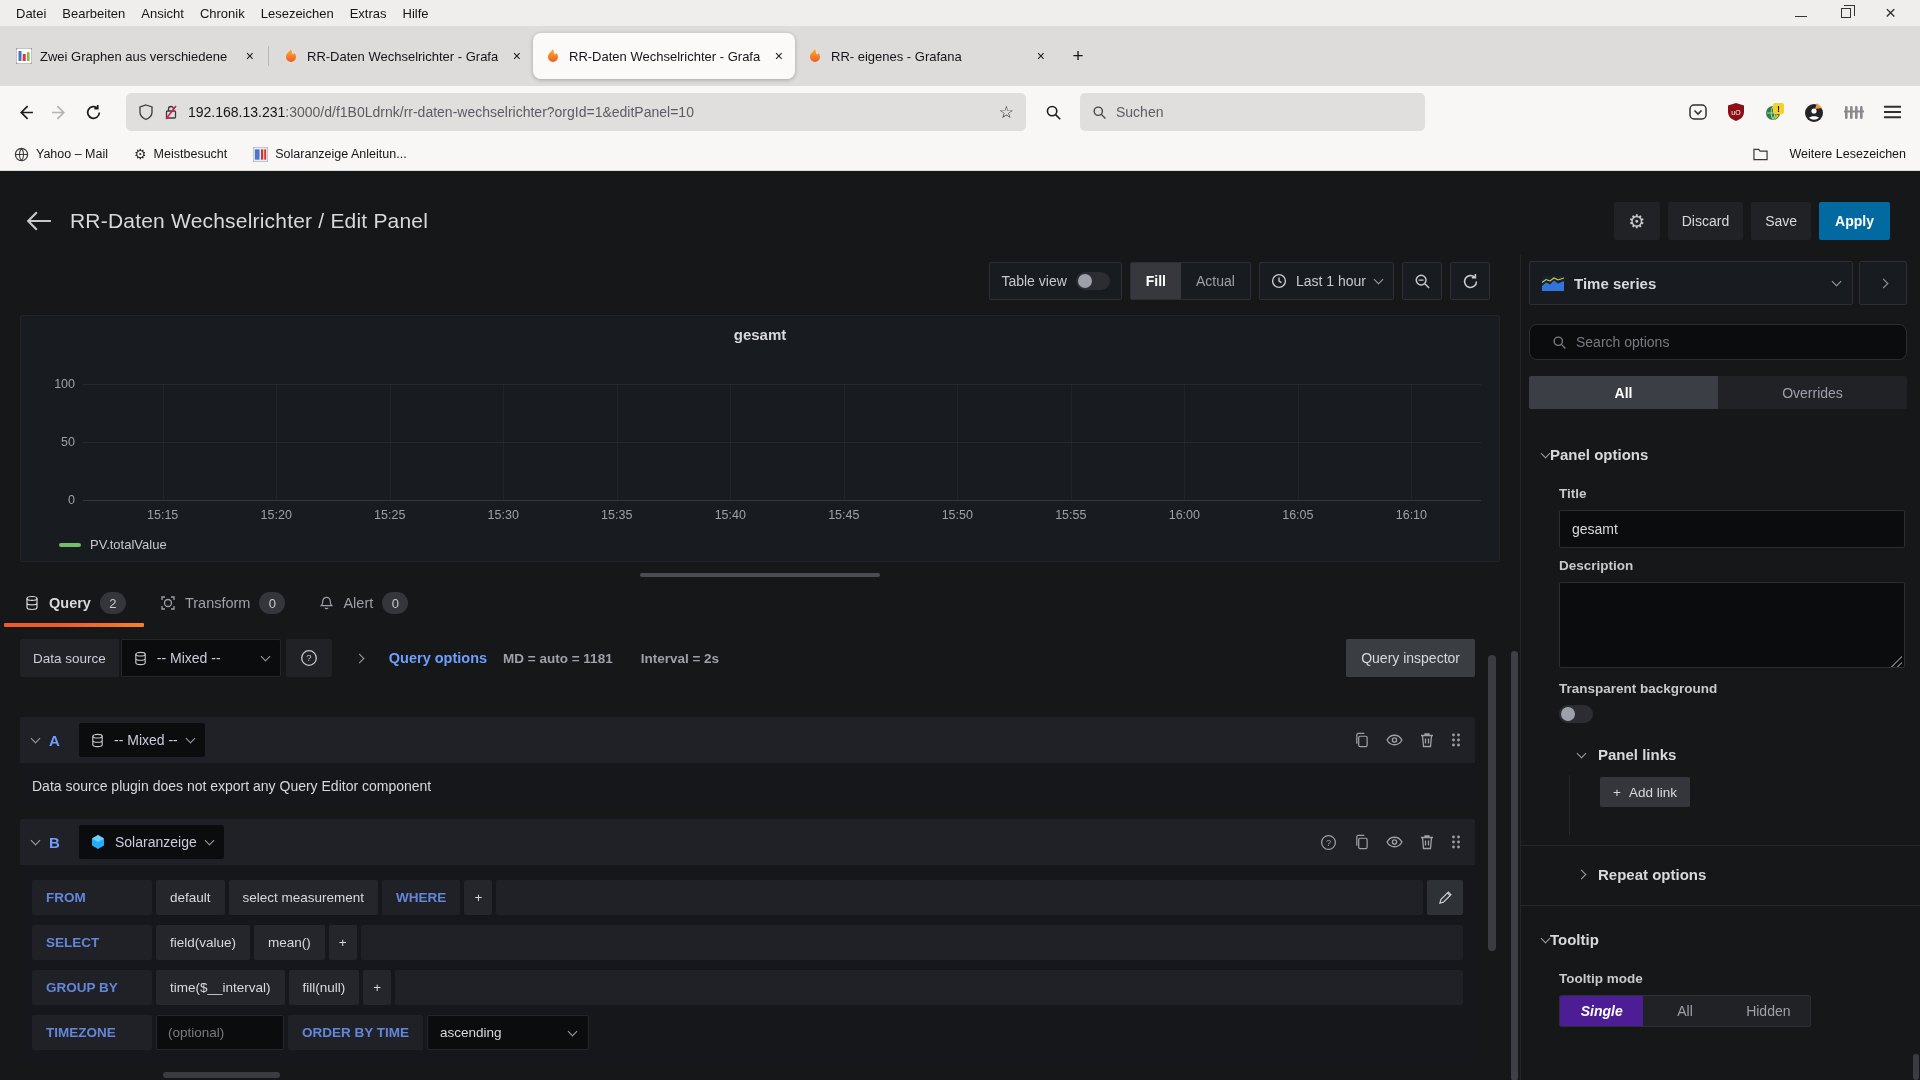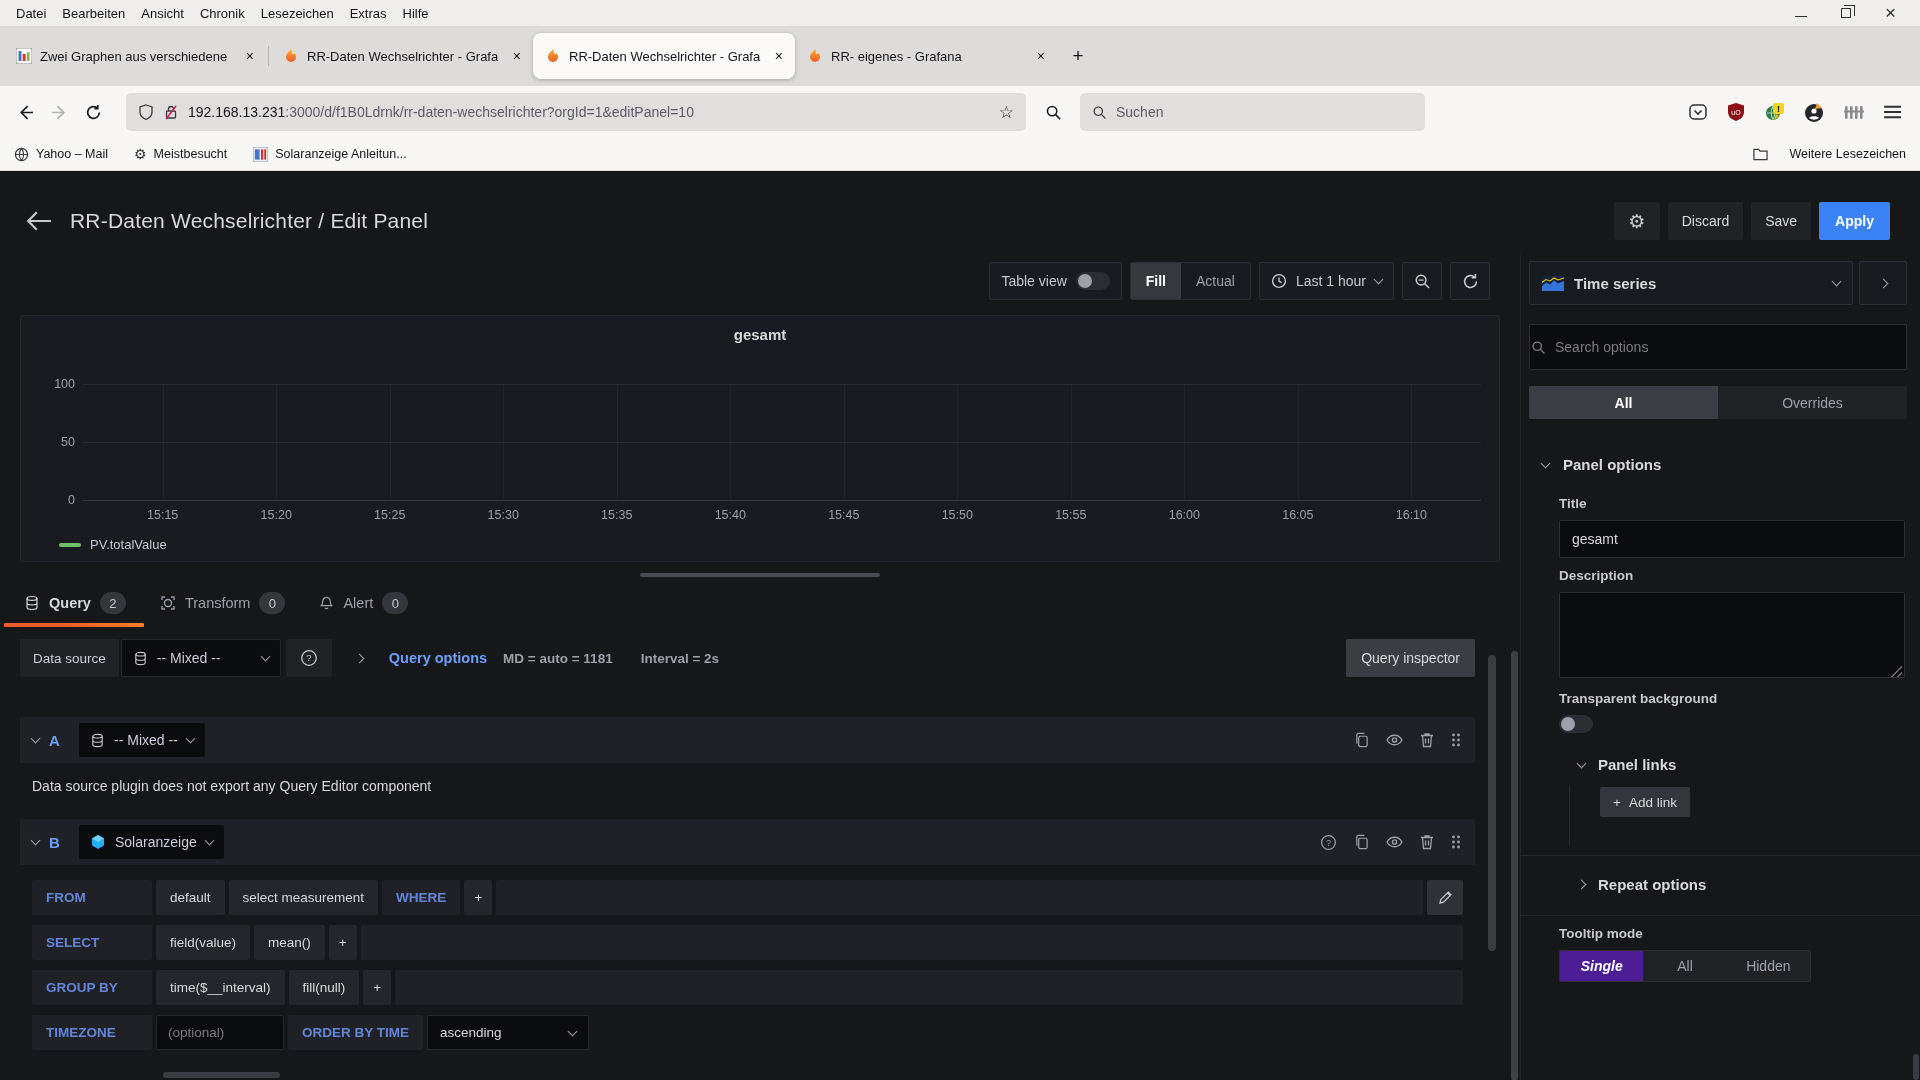--- a/index.html
+++ b/index.html
@@ -43,21 +43,21 @@
   .bm-item { display:flex; align-items:center; gap:7px; }
   .bm-right { margin-left:auto; display:flex; align-items:center; gap:21px;text-align:center; }
 
   
   .gf { position:absolute; top:171px; left:0; right:0; bottom:0; background:#161719; color:#ccccdc; font-size:14px; }
   .gf-header { height:84px; display:flex; align-items:center; padding:16px 30px 0 26px; }
   .gf-back { margin-right:18px; color:#c7c9cc; }
   .gf-title { font-size:21px; color:#d8d9da; letter-spacing:.2px; }
   .gf-actions { margin-left:auto; display:flex; align-items:center; gap:8px; }
   .btn { height:38px; padding:0 14px; background:#202226; border-radius:2px; color:#d8d9da; font-size:14px; display:flex; align-items:center; }
-  .btn-primary { background:#3b82f6; color:#fff; font-weight:bold; padding:0 16px; }
+  .btn-primary { background:#0369a1; color:#fff; font-weight:bold; padding:0 16px; }
   .btn-gear { width:46px; justify-content:center; color:#c7c9cc; }
 
   .gf-body { position:absolute; top:84px; left:0; right:0; bottom:0; display:flex; }
   .gf-main { flex:1; position:relative; overflow:hidden; }
   .gf-sidebar { width:400px; border-left:1px solid #242529; position:relative; overflow:hidden; }
 
   .gf-toolbar { display:flex; justify-content:flex-end; align-items:center; gap:8px; padding:6px 30px 0 0; height:46px; }
   .tbox { height:38px; background:#181b1f; border:1px solid #2c2e34; border-radius:2px; display:flex; align-items:center; gap:9px; padding:0 11px; color:#c7c9cc; font-size:14px; }
   .toggle { width:34px; height:18px; border-radius:9px; background:#2b2d33; position:relative; }
   .toggle::before { content:""; position:absolute; left:2px; top:2px; width:14px; height:14px; border-radius:50%; background:#9da0a8; }
@@ -126,28 +126,28 @@
 
   .main-scroll { position:absolute; right:2px; top:396px; width:7px; height:430px; border-radius:4px; background:#3e4046; }
   .q-scroll { position:absolute; right:24px; top:400px; width:8px; height:296px; border-radius:4px; background:#3a3c41; }
   .h-scroll { position:absolute; left:163px; bottom:2px; width:117px; height:6px; border-radius:3px; background:#3a3c41; }
 
   
   .viz-row { display:flex; gap:6px; margin:6px 13px 0 8px; height:44px; }
   .viz-box { flex:1; background:#181b1f; border:1px solid #2c2e34; border-radius:2px; display:flex; align-items:center; gap:10px; padding:0 12px; }
   .viz-label { flex:1; font-weight:bold; font-size:15px; color:#d8d9da; }
   .expand-box { width:48px; background:#181b1f; border:1px solid #2c2e34; border-radius:2px; color:#c7c9cc; }
-  .sb-search { margin:19px 13px 0 8px; height:46px; background:#0b0c0e; border:1px solid #2c2e34; border-radius:2px; display:flex; align-items:center; gap:9px; padding:0 1px; color:#787b80; }
+  .sb-search { margin:19px 13px 0 8px; height:36px; background:#0b0c0e; border:1px solid #2c2e34; border-radius:8px; display:flex; align-items:center; gap:9px; padding:0 22px; color:#787b80; }
   .sb-search input { flex:1; background:transparent; border:none; outline:none; font:14px "Liberation Sans",sans-serif; color:#d8d9da; }
   .sb-search input::placeholder { color:#787b80; }
   .sb-tabs { margin:16px 13px 0 8px; height:33px; display:flex; background:#202226; border-radius:2px; overflow:hidden; }
   .sb-tab { flex:1; color:#9da0a8; font-size:14px; }
   .sb-tab.sel { background:#3b3e44; color:#fff; font-weight:bold; }
 
-  .sec-head { display:flex; align-items:center; gap:14px; padding:15px 16px 13px 21px; font-weight:bold; font-size:15px; color:#d8d9da; }
+  .sec-head { display:flex; align-items:center; gap:1px; padding:15px 16px 13px 21px; font-weight:bold; font-size:15px; color:#d8d9da; }
   .sections { margin-top:22px; }
   .field { margin:2px 15px 0 38px; }
   .field-label { font-size:13.5px; font-weight:bold; color:#c7c9cc; margin:10px 0 9px; }
   .text-input { width:100%; height:38px; background:#0b0c0e; border:1px solid #2c2e34; border-radius:2px; color:#d8d9da; padding:0 12px; font:14px "Liberation Sans",sans-serif; outline:none; }
   .ta-wrap { position:relative; }
   textarea.text-input { height:86px; resize:none; padding-top:8px; }
   .ta-corner { position:absolute; right:3px; bottom:4px; width:13px; height:13px; background:repeating-linear-gradient(135deg, transparent 0 2.5px, #6a6d73 2.5px 4px); clip-path:polygon(100% 0, 100% 100%, 0 100%); }
   .sub-head { display:flex; align-items:center; gap:13px; padding:20px 16px 12px 57px; font-weight:bold; font-size:15px; color:#d8d9da; }
   .sub-body { margin-left:48px; border-left:1px solid #26282e; padding:2px 0 28px 30px; }
   .add-link { display:inline-flex; align-items:center; gap:8px; height:30px; padding:0 13px; background:#34363c; border-radius:2px; font-size:13.5px; color:#d8d9da; }
@@ -736,20 +736,24 @@
 
         <div class="divider"></div>
 
         <div class="sub-head" style="padding-top:10px">
           <span class="chev right"></span>
           <span>Repeat options</span>
         </div>
 
         <div class="divider"></div>
 
+        <div class="sec-head">
+          <span class="chev down"></span>
+          <span>Tooltip</span>
+        </div>
         <div class="field">
           <div class="field-label">Tooltip mode</div>
         </div>
         <div class="seg3">
           <div class="sg sel ctr">Single</div>
           <div class="sg ctr">All</div>
           <div class="sg ctr">Hidden</div>
         </div>
       </div>
 

